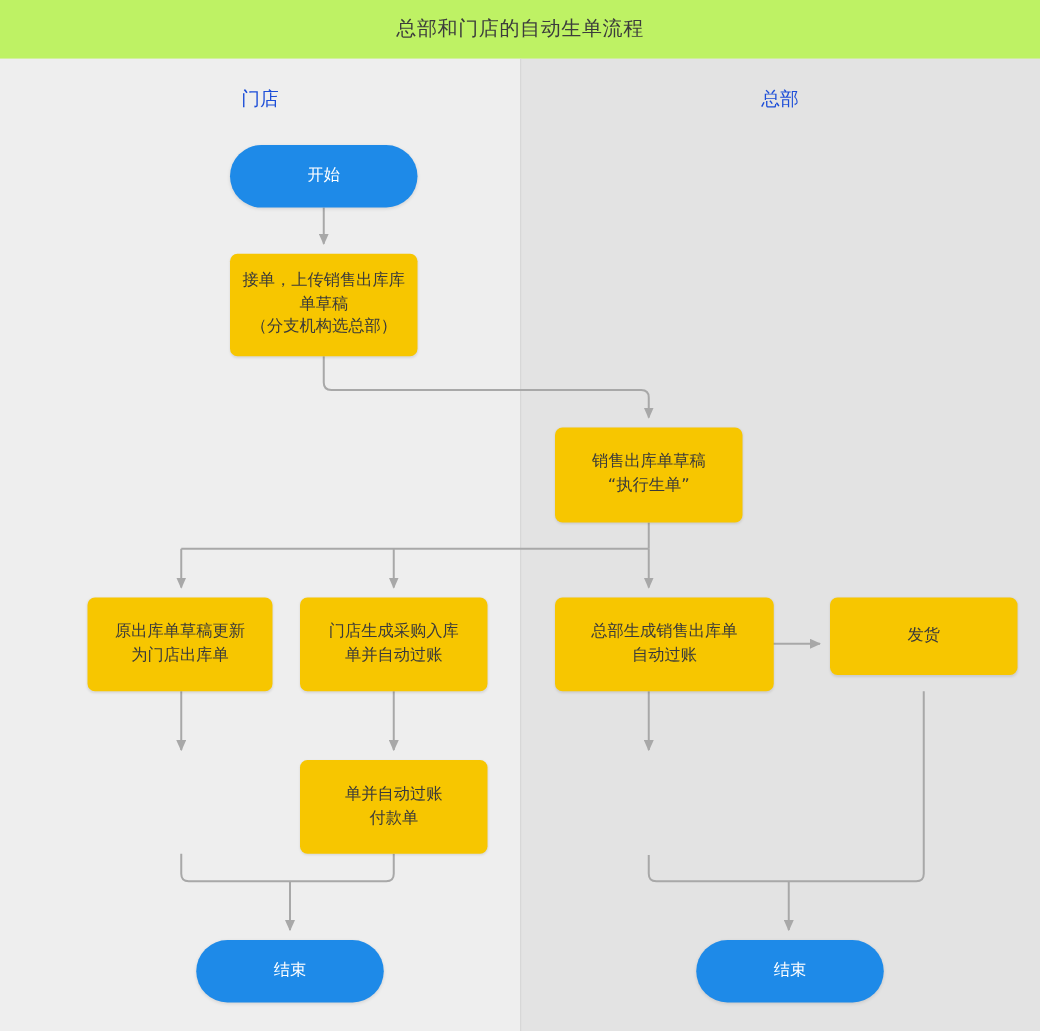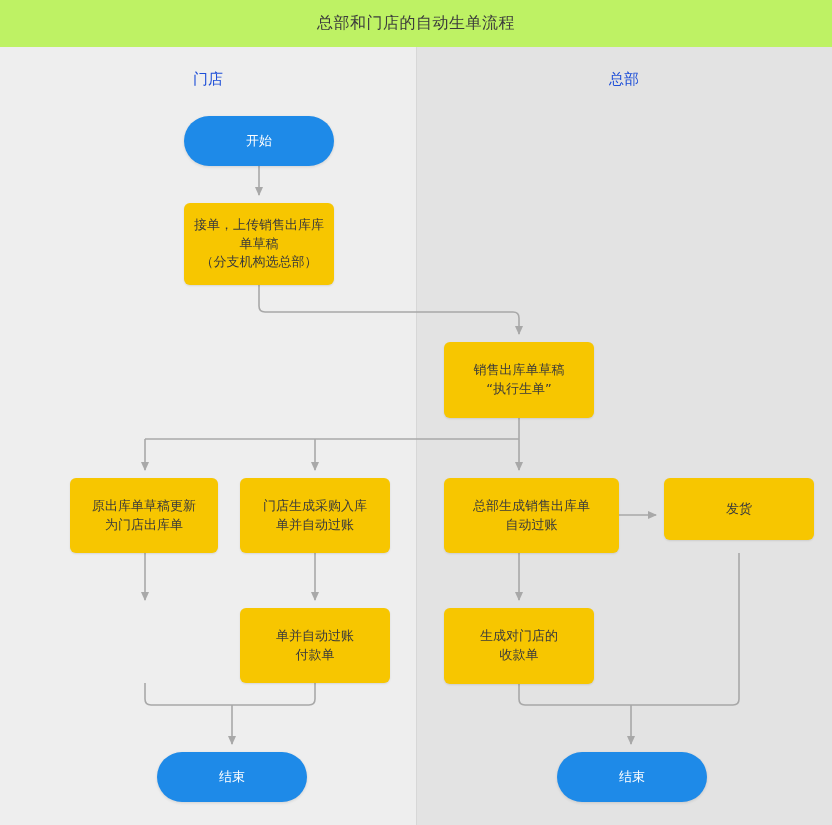--- a/index.html
+++ b/index.html
@@ -187,24 +187,20 @@
   <div class="node node-process" style="left:664px; top:478px; width:150px; height:62px;">
     <span class="node-inner">发货</span>
   </div>
 
 
   <div class="node node-process" style="left:240px; top:608px; width:150px; height:75px;">
     <span class="node-inner">单并自动过账
 付款单</span>
   </div>
 
-  <div class="node node-process" style="left:444px; top:608px; width:150px; height:76px;">
-    <span class="node-inner">生成对门店的
-收款单</span>
-  </div>
 
   <div class="node node-terminator" style="left:157px; top:752px; width:150px; height:50px;">
     <span class="node-inner">结束</span>
   </div>
 
   <div class="node node-terminator" style="left:557px; top:752px; width:150px; height:50px;">
     <span class="node-inner">结束</span>
   </div>
 
 </div>

